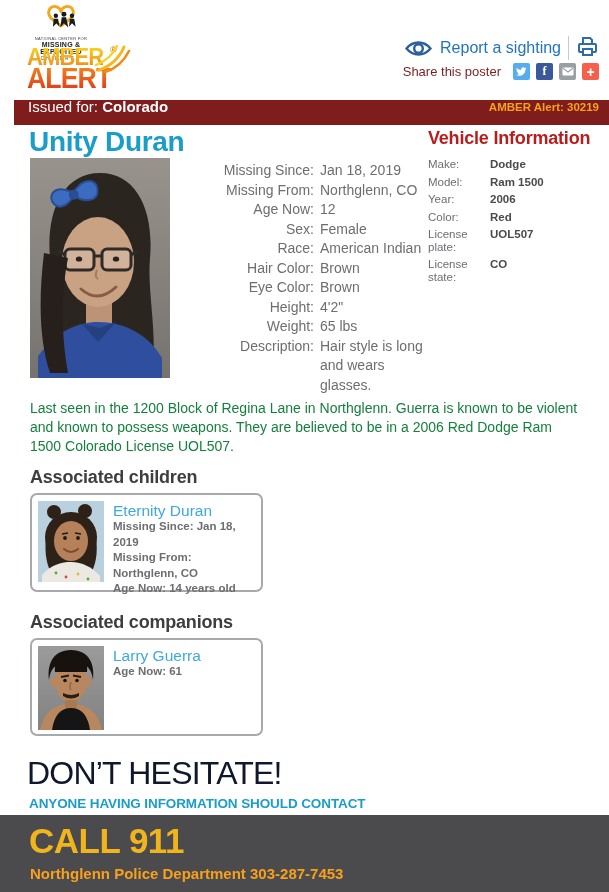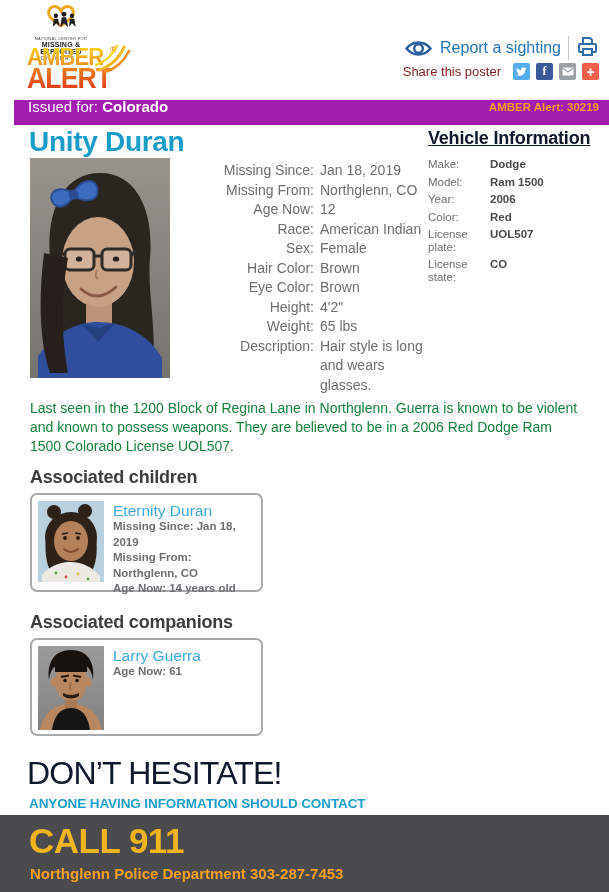--- a/index.html
+++ b/index.html
@@ -28,37 +28,37 @@
   .top-divider { width:1px; height:24px; background:#c9c9c9; }
   .share-row { position:absolute; top:63px; right:10px; display:flex; align-items:center; gap:6px; }
   .share-label { color:#7f1d1d; font-size:13px; margin-right:6px; }
   .soc { width:17px; height:17px; border-radius:2px; display:flex; align-items:center; justify-content:center; color:#fff; cursor:pointer; }
   .soc-tw { background:#55acee; }
   .soc-fb { background:#3b5998; font-size:12px; font-weight:bold; font-family:"Liberation Serif", serif; }
   .soc-em { background:#98a0a4; }
   .soc-pl { background:#f4604c; font-size:14px; font-weight:bold; line-height:14px; }
 
   
-  .issued-bar { position:absolute; left:14px; right:0; top:100px; height:25px; background:#a21caf;
+  .issued-bar { position:absolute; left:14px; right:0; top:100px; height:25px; background:#7f1d1d;
     display:flex; align-items:center; justify-content:space-between; padding:0 10px 12px 14px; }
   .issued-left { color:#fff; font-size:15px; }
   .issued-left b { font-weight:bold; }
   .alert-ref { color:#f9a01b; font-size:11.5px; font-weight:bold; }
 
   
   .subject-name { position:absolute; left:29px; top:126px; font-size:28px; font-weight:bold; color:#1b9dc9; letter-spacing:-.3px; }
   .subject-photo { position:absolute; left:30px; top:158px; width:140px; height:220px; }
   .details-list { position:absolute; left:218px; top:161px; }
   .detail-row { display:flex; gap:6px; color:#6e6e70; font-size:14px; line-height:19.5px; }
   .detail-label { width:96px; text-align:right; flex:none; }
   .detail-value { width:112px; }
 
   
   .vehicle { position:absolute; left:428px; top:128px; width:172px; }
-  .vehicle-heading { font-size:18px; font-weight:bold; color:#0f172a; letter-spacing:-.2px;text-decoration:underline; }
+  .vehicle-heading { font-size:18px; font-weight:bold; color:#b91c1c; letter-spacing:-.2px; }
   .vehicle-rows { margin-top:9px; display:flex; flex-direction:column; gap:5px; }
   .vehicle-row { display:flex; gap:4px; font-size:11.5px; line-height:12.5px; }
   .vehicle-label { width:58px; flex:none; color:#6d6e71; }
   .vehicle-value { font-weight:bold; color:#4a4a4c; }
 
   
   .narrative { position:absolute; left:30px; top:399px; width:556px; font-size:14px; line-height:18.8px; color:#15803d; }
 
   
   .assoc-heading { position:absolute; left:30px; font-size:18px; font-weight:bold; color:#3e3e40; letter-spacing:-.2px; }
@@ -196,26 +196,26 @@
       </div>
     <div class="detail-row">
         <span class="detail-label">Missing From:</span>
         <span class="detail-value">Northglenn, CO</span>
       </div>
     <div class="detail-row">
         <span class="detail-label">Age Now:</span>
         <span class="detail-value">12</span>
       </div>
     <div class="detail-row">
+        <span class="detail-label">Sex:</span>
+        <span class="detail-value">Female</span>
+      </div>
+    <div class="detail-row">
         <span class="detail-label">Race:</span>
         <span class="detail-value">American Indian</span>
-      </div>
-    <div class="detail-row">
-        <span class="detail-label">Sex:</span>
-        <span class="detail-value">Female</span>
       </div>
     <div class="detail-row">
         <span class="detail-label">Hair Color:</span>
         <span class="detail-value">Brown</span>
       </div>
     <div class="detail-row">
         <span class="detail-label">Eye Color:</span>
         <span class="detail-value">Brown</span>
       </div>
     <div class="detail-row">

